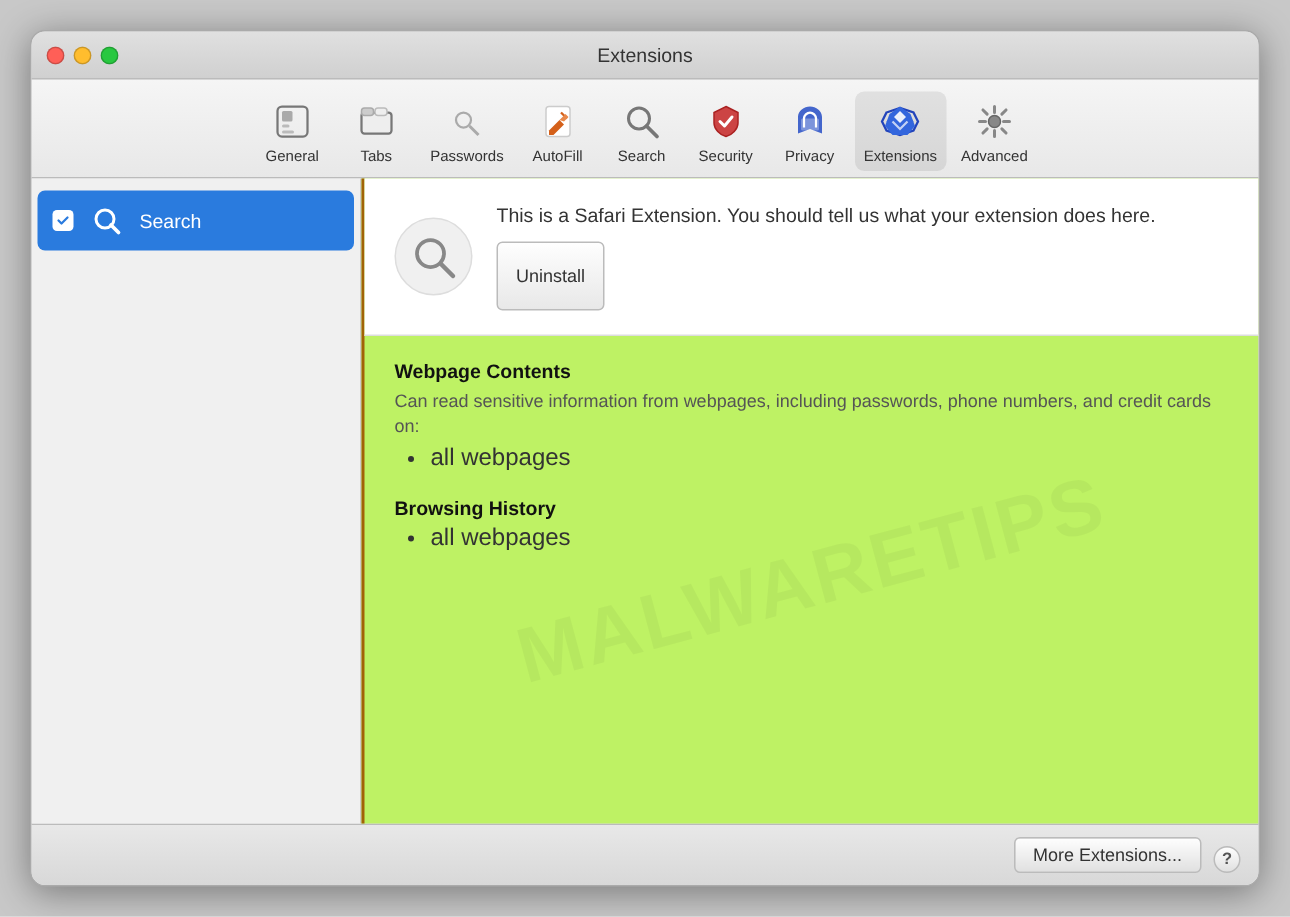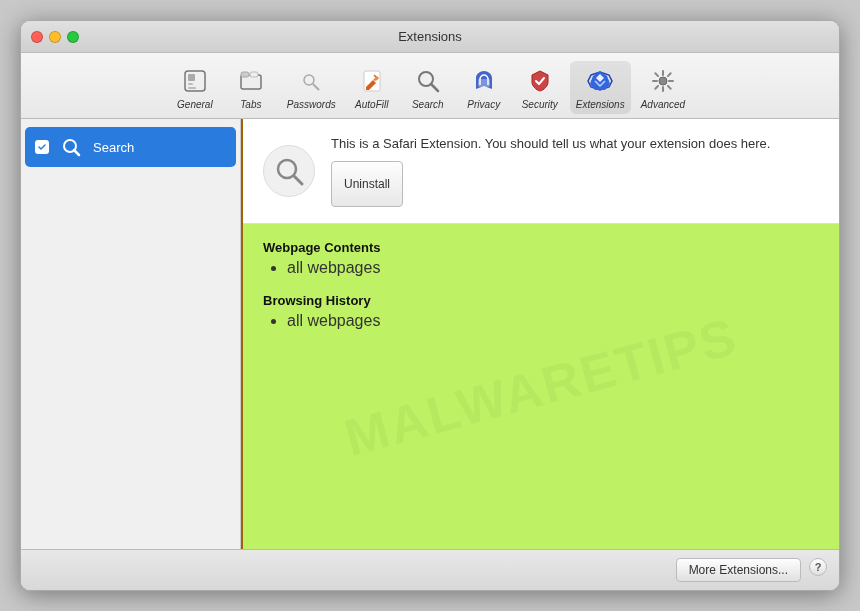--- a/index.html
+++ b/index.html
@@ -70,21 +70,20 @@
 
     .tool-item {
       display: flex;
       flex-direction: column;
       align-items: center;
       gap: 2px;
       padding: 4px 6px;
       border-radius: 6px;
       cursor: pointer;
       min-width: 52px;
-      font-style: italic;
     }
     .tool-item.active {
       background: rgba(0,0,0,0.08);
     }
 
     .tool-icon {
       width: 32px;
       height: 32px;
       display: flex;
       align-items: center;
@@ -267,21 +266,21 @@
       margin-bottom: 2px;
     }
 
     
     .footer {
       background: linear-gradient(to bottom, #e8e8e8, #d8d8d8);
       border-top: 1px solid #bbb;
       padding: 8px 12px;
       display: flex;
       justify-content: flex-end;
-      align-items: flex-start;
+      align-items: flex-end;
       gap: 8px;
     }
 
     .more-extensions-btn {
       background: linear-gradient(to bottom, #fefefe, #e0e0e0);
       border: 1px solid #bbb;
       border-radius: 4px;
       padding: 4px 12px;
       font-size: 12px;
       color: #333;
@@ -373,36 +372,36 @@
           <circle cx="13" cy="13" r="7" stroke="#777" stroke-width="2" fill="none"></circle>
           <line x1="18" y1="18" x2="25" y2="25" stroke="#777" stroke-width="2.5" stroke-linecap="round"></line>
         </svg>
       </div>
       <span class="tool-label">Search</span>
     </div>
 
     <div class="tool-item">
       <div class="tool-icon">
         <svg width="28" height="28" viewBox="0 0 28 28" fill="none">
+          <path d="M14 4 L22 8 L22 15 C22 19 18 23 14 24 C10 23 6 19 6 15 L6 8 Z" fill="#cc4444" stroke="#aa2222" stroke-width="1"></path>
+          <path d="M10 14 L13 17 L18 11" stroke="white" stroke-width="2" stroke-linecap="round" stroke-linejoin="round" fill="none"></path>
+        </svg>
+      </div>
+      <span class="tool-label">Security</span>
+    </div>
+
+    <div class="tool-item">
+      <div class="tool-icon">
+        <svg width="28" height="28" viewBox="0 0 28 28" fill="none">
           <path d="M14 4 C10 4 6 7 6 11 L6 22 L14 19 L22 22 L22 11 C22 7 18 4 14 4 Z" fill="#4466cc"></path>
           <path d="M10 12 L10 18 M10 12 C10 10 12 8 14 8 C16 8 18 10 18 12 L18 18" stroke="white" stroke-width="1.5" fill="none"></path>
           <rect x="8" y="12" width="12" height="8" rx="1" fill="white" opacity="0.3"></rect>
         </svg>
       </div>
       <span class="tool-label">Privacy</span>
-    </div>
-
-    <div class="tool-item">
-      <div class="tool-icon">
-        <svg width="28" height="28" viewBox="0 0 28 28" fill="none">
-          <path d="M14 4 L22 8 L22 15 C22 19 18 23 14 24 C10 23 6 19 6 15 L6 8 Z" fill="#cc4444" stroke="#aa2222" stroke-width="1"></path>
-          <path d="M10 14 L13 17 L18 11" stroke="white" stroke-width="2" stroke-linecap="round" stroke-linejoin="round" fill="none"></path>
-        </svg>
-      </div>
-      <span class="tool-label">Security</span>
     </div>
 
 
     <div class="tool-item active">
       <div class="tool-icon">
         <svg width="30" height="30" viewBox="0 0 30 30" fill="none">
           <path d="M6 15 L12 9 L18 15 L12 21 Z" fill="#2255cc"></path>
           <path d="M15 6 L21 12 L27 6 L21 0 Z" fill="#4477ee" transform="translate(-3, 6) scale(0.8)"></path>
           <path d="M12 9 L20 9 L24 15 L20 21 L12 21 L8 15 Z" fill="#3366dd" opacity="0.8"></path>
           <polygon points="6,9 15,6 24,9 27,15 24,21 15,24 6,21 3,15" fill="none" stroke="#2244bb" stroke-width="1.5"></polygon>
@@ -458,20 +457,21 @@
           <div class="ext-description">This is a Safari Extension. You should tell us what your extension does here.</div>
           <button class="uninstall-btn">Uninstall</button>
         </div>
       </div>
 
       <div class="permissions">
         <div class="watermark">MALWARETIPS</div>
 
         <div class="perm-section">
           <div class="perm-title">Webpage Contents</div>
+          <div class="perm-desc">Can read sensitive information from webpages, including passwords, phone numbers, and credit cards on:</div>
           <ul class="perm-list">
             <li>all webpages</li>
           </ul>
         </div>
 
         <div class="perm-section">
           <div class="perm-title">Browsing History</div>
           <ul class="perm-list">
             <li>all webpages</li>
           </ul>

